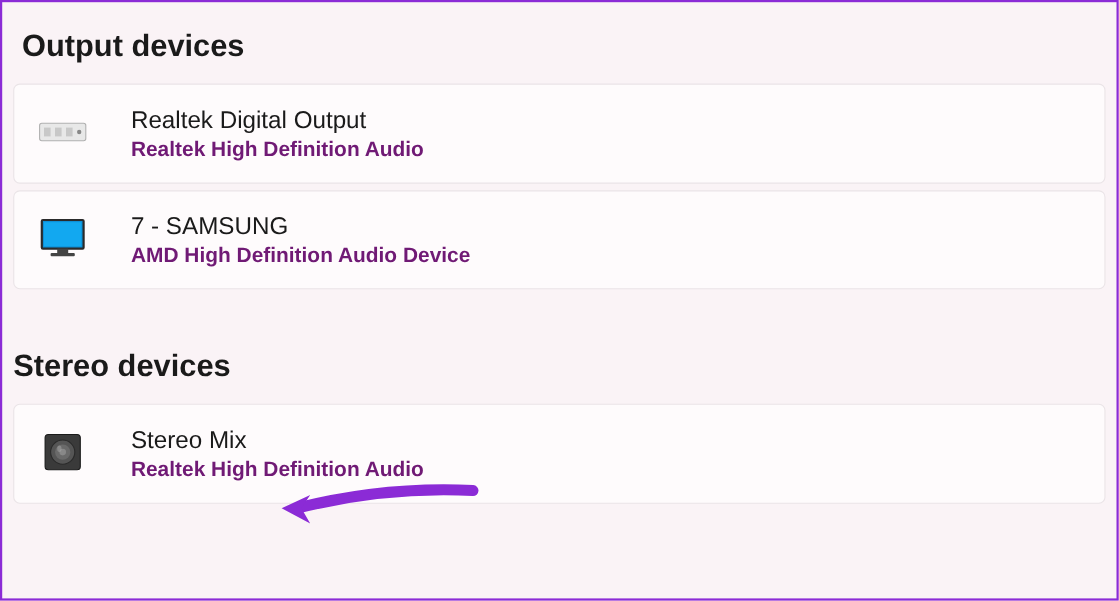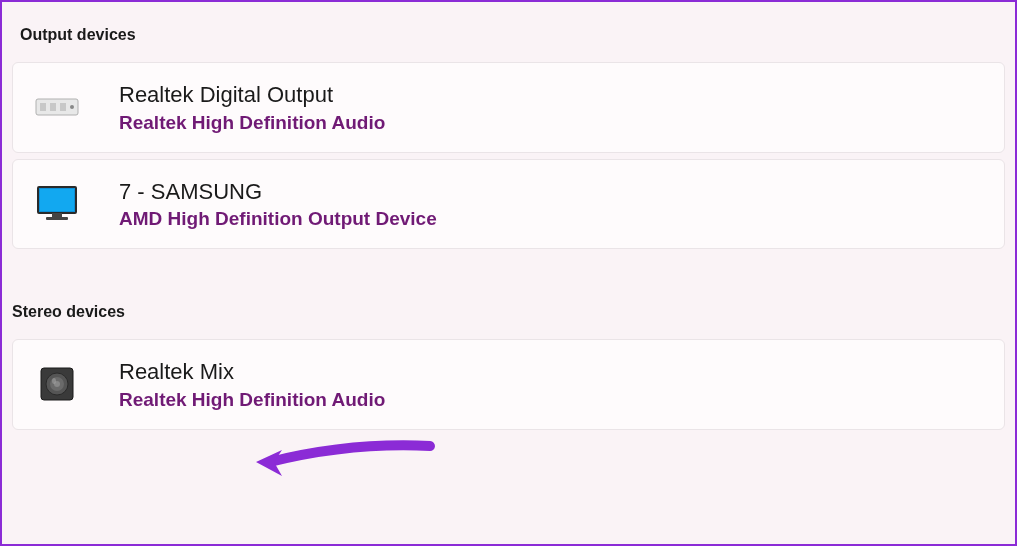--- a/index.html
+++ b/index.html
@@ -6,37 +6,36 @@
     body {
       font-family: 'Segoe UI', -apple-system, BlinkMacSystemFont, sans-serif;
       background: #faf3f6;
       width: 1017px;
       height: 546px;
       border: 2px solid #8b2bd6;
       position: relative;
       overflow: hidden;
     }
     .section-header {
-      font-size: 16px;
+      font-size: 28px;
       font-weight: 600;
       color: #1a1a1a;
       padding: 24px 25px 14px 18px;
     }
     .section-header.input {
       padding-top: 48px;
       padding-left: 10px;
     }
     .device-card {
       background: #fefbfc;
       border: 1px solid #eae4e7;
       border-radius: 6px;
       margin: 4px 10px 6px 10px;
       padding: 18px 12px 18px 14px;
       display: flex;
-      align-items: center;
       cursor: pointer;
     }
     .device-icon {
       width: 60px;
       height: 50px;
       display: flex;
       align-items: center;
       justify-content: center;
       margin-right: 32px;
       flex-shrink: 0;
@@ -89,38 +88,38 @@
   <div class="device-icon">
     <svg width="46" height="38" viewBox="0 0 46 38">
       <rect x="4" y="2" width="38" height="26" rx="1" fill="#0d8fd6" stroke="#2a2a2a" stroke-width="2"></rect>
       <rect x="6" y="4" width="34" height="22" fill="#12a8f0"></rect>
       <rect x="18" y="28" width="10" height="4" fill="#444"></rect>
       <rect x="12" y="32" width="22" height="3" rx="1" fill="#444"></rect>
     </svg>
   </div>
   <div class="device-text">
     <span class="device-title">7 - SAMSUNG</span>
-    <span class="device-subtitle">AMD High Definition Output Device</span>
+    <span class="device-subtitle">AMD High Definition Audio Device</span>
   </div>
 </div>
 
 <div class="section-header input">Stereo devices</div>
 
 <div class="device-card">
   <div class="device-icon">
     <svg width="40" height="40" viewBox="0 0 40 40">
       <rect x="4" y="4" width="32" height="32" rx="3" fill="#3a3a3a" stroke="#1a1a1a" stroke-width="1"></rect>
       <circle cx="20" cy="20" r="11" fill="#555" stroke="#2a2a2a" stroke-width="1"></circle>
       <circle cx="20" cy="20" r="7" fill="#6a6a6a"></circle>
       <circle cx="20" cy="20" r="3" fill="#888"></circle>
       <ellipse cx="17" cy="17" rx="2" ry="3" fill="#aaa" opacity="0.5"></ellipse>
     </svg>
   </div>
   <div class="device-text">
-    <span class="device-title">Realtek Mix</span>
+    <span class="device-title">Stereo Mix</span>
     <span class="device-subtitle">Realtek High Definition Audio</span>
   </div>
 </div>
 
 <div class="arrow-annotation">
   <svg width="200" height="50" viewBox="0 0 200 50">
     <defs>
       <marker id="arrowhead" markerWidth="12" markerHeight="12" refX="2" refY="6" orient="auto">
         <path d="M0,0 L12,6 L0,12 L3,6 Z" fill="#8b2bd6"></path>
       </marker>

